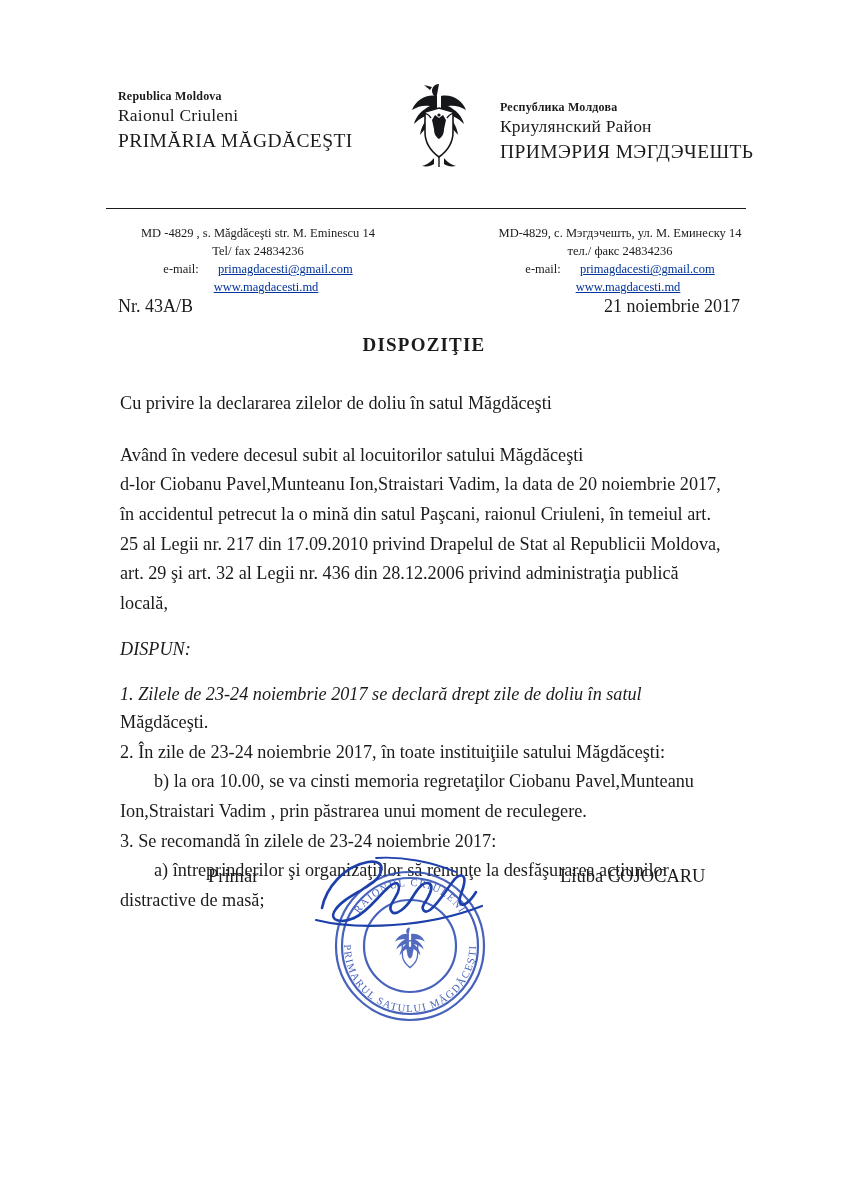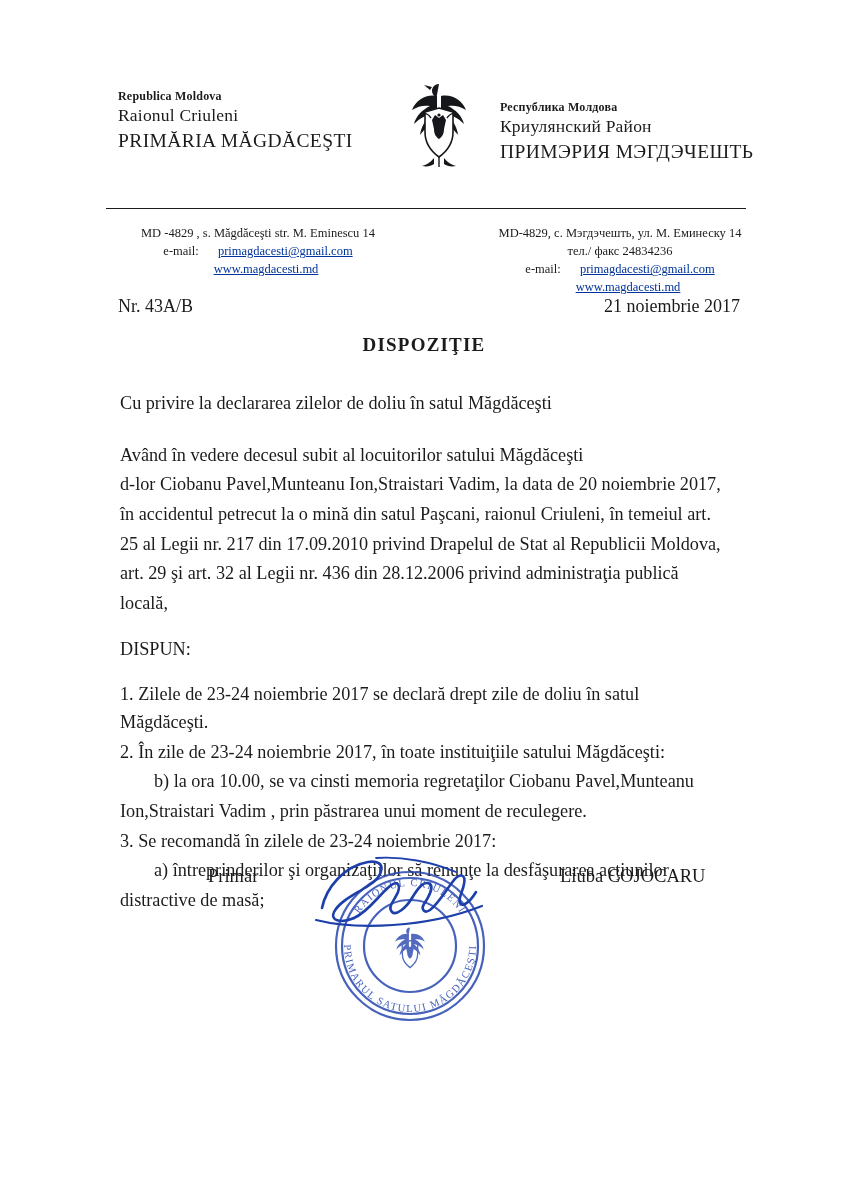--- a/index.html
+++ b/index.html
@@ -127,21 +127,21 @@
     position: absolute;
     top: 390px;
     left: 120px;
     width: 680px;
     font-size: 18.2px;
     line-height: 1.52;
   }
   .p { margin: 0 0 0 0; }
   .subject { margin-bottom: 24px; }
   .para { margin-bottom: 2px; }
-  .block-gap { margin-top: 18px; }
+  .block-gap { margin-top: 18px; font-style: italic; }
   .sub-indent { padding-left: 34px; }
 
   
   .sign-row {
     position: absolute;
     top: 866px;
     left: 0;
     width: 848px;
     height: 40px;
     font-size: 18.5px;
@@ -206,20 +206,21 @@
       <div class="lh-line2">Криулянский  Район</div>
       <div class="lh-line3">ПРИМЭРИЯ  МЭГДЭЧЕШТЬ</div>
     </div>
   </div>
 
   <div class="divider"></div>
 
   <div class="contacts">
     <div class="ct-left">
       <div>MD -4829 , s. Măgdăceşti str. M. Eminescu 14</div>
+      <div>Tel/ fax  24834236</div>
       <div>
         <span>e-mail: </span><a class="link" href="#">primagdacesti@gmail.com</a>
       </div>
       <div>
         <a class="link" href="#">www.magdacesti.md</a>
       </div>
     </div>
     <div class="ct-right">
       <div>MD-4829, с. Мэгдэчешть,  ул. M. Еминеску 14</div>
       <div>тел./ факс 24834236</div>

